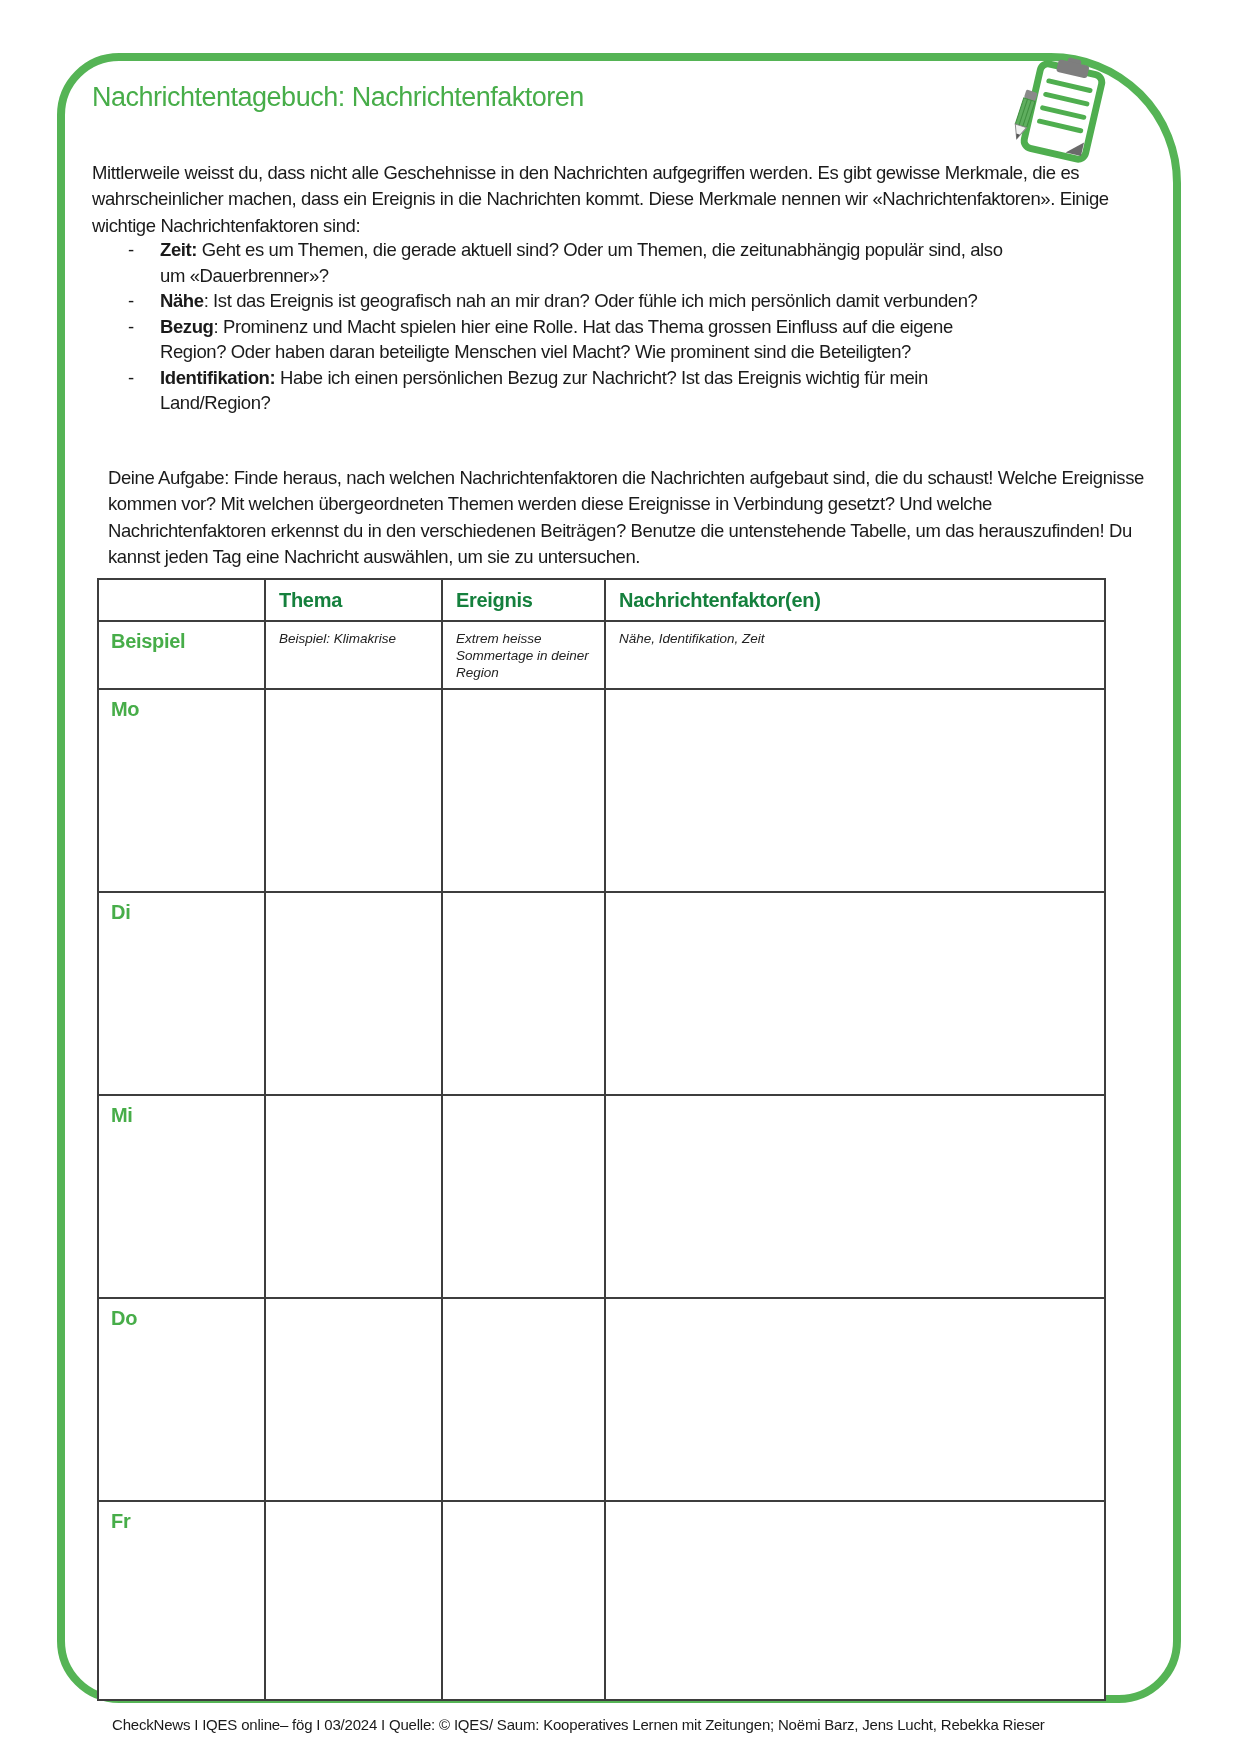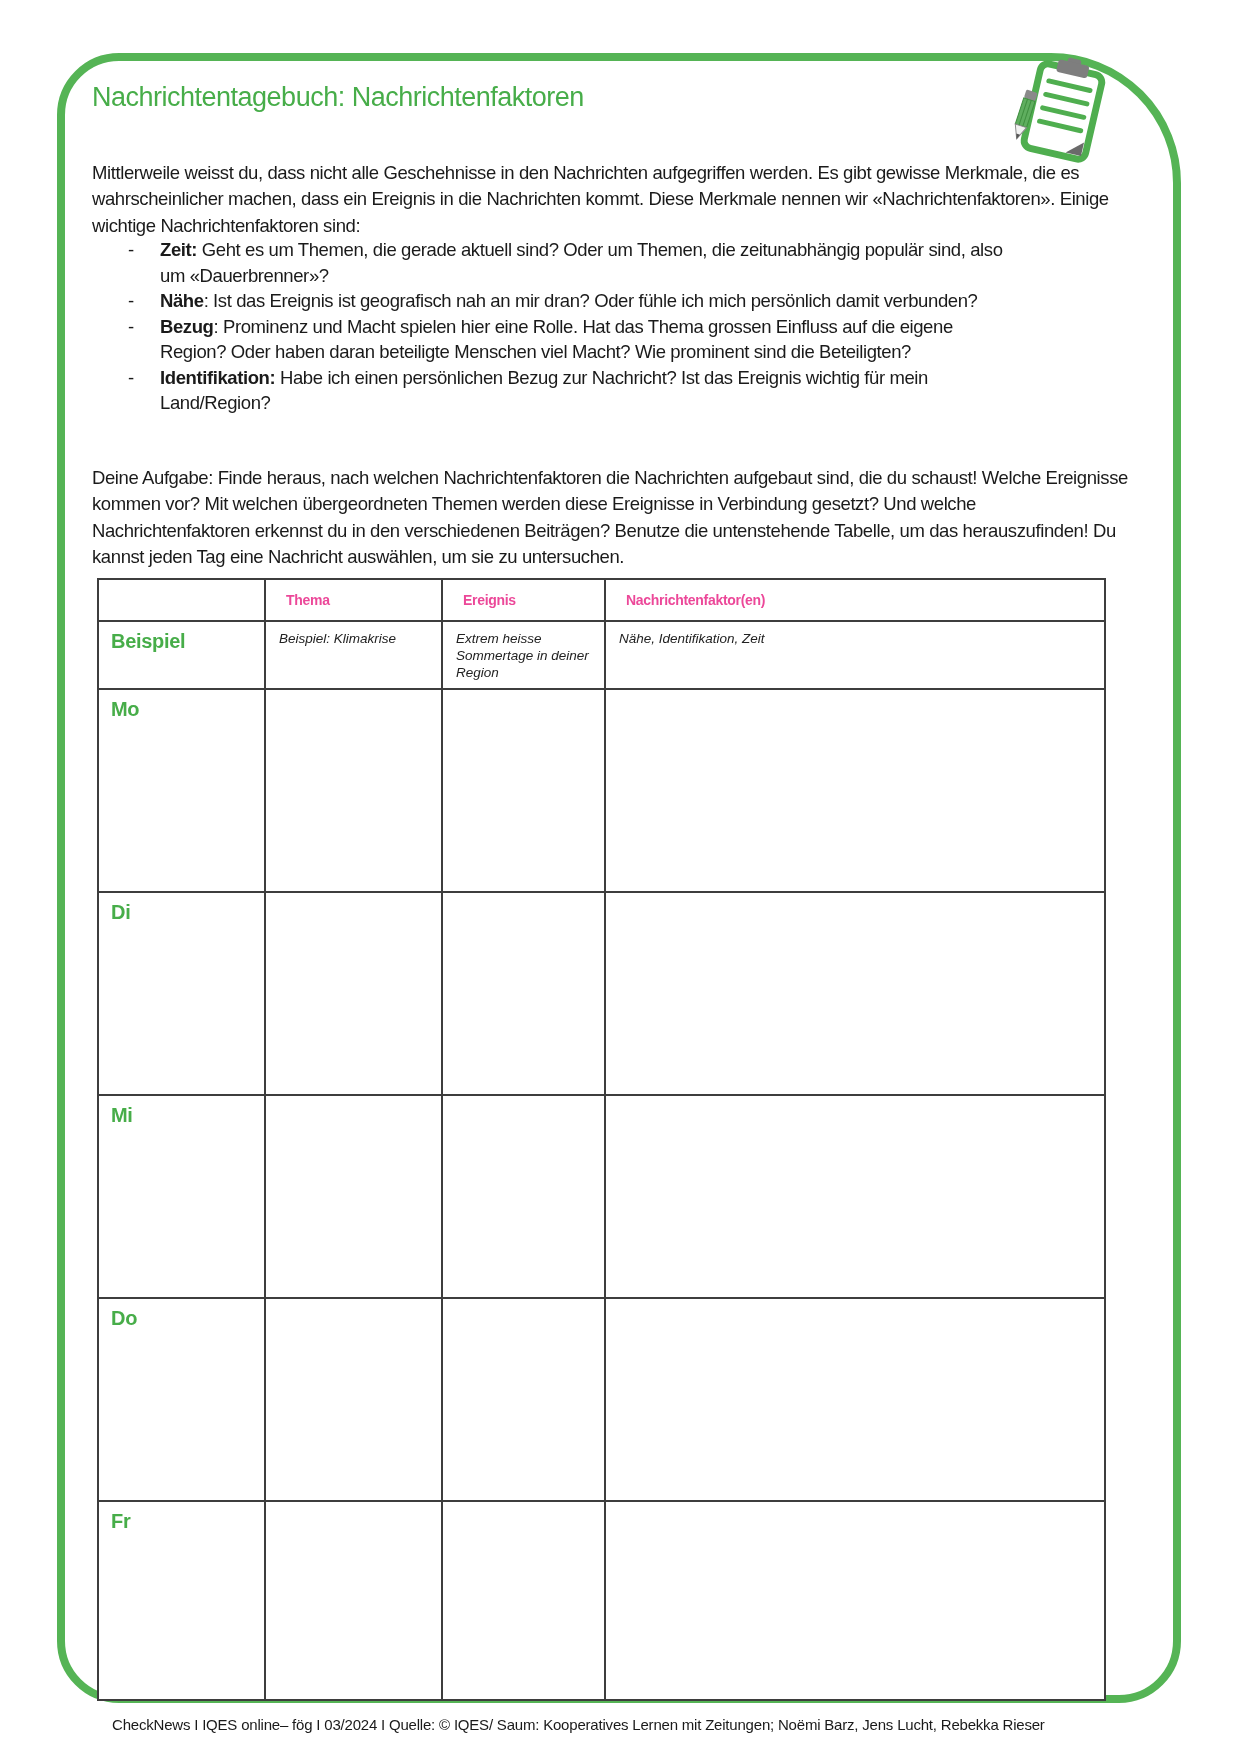--- a/index.html
+++ b/index.html
@@ -64,21 +64,21 @@
     padding-left: 68px;
     line-height: 25.5px;
   }
   .bullets li::before {
     content: "-";
     position: absolute;
     left: 36px;
     top: 0;
   }
   .bullets .term { font-weight: bold; }
-  .task { position: absolute; left: 92px; top: 446px; width: 1040px; }
+  .task { position: absolute; left: 108px; top: 446px; width: 1040px; }
   .news-table {
     position: absolute;
     left: 97px;
     top: 578px;
     border-collapse: collapse;
     table-layout: fixed;
   }
   .news-table td, .news-table th {
     border: 2px solid #3d3d3d;
     padding: 0;
@@ -86,25 +86,25 @@
     background: #ffffff;
   }
   .col-label { width: 167px; }
   .col-thema { width: 177px; }
   .col-ereignis { width: 163px; }
   .col-faktor { width: 500px; }
   .news-table th {
     height: 40px;
     text-align: left;
     vertical-align: middle;
-    color: #ec4899;
-    font-size: 14px;
+    color: #15803d;
+    font-size: 20px;
     font-weight: bold;
     letter-spacing: -0.3px;
-    padding-left: 20px;
+    padding-left: 13px;
   }
   .row-label {
     color: #47ad49;
     font-size: 20px;
     font-weight: bold;
     letter-spacing: -0.3px;
     padding: 8px 0 0 12px !important;
   }
   .example-cell {
     font-style: italic;

